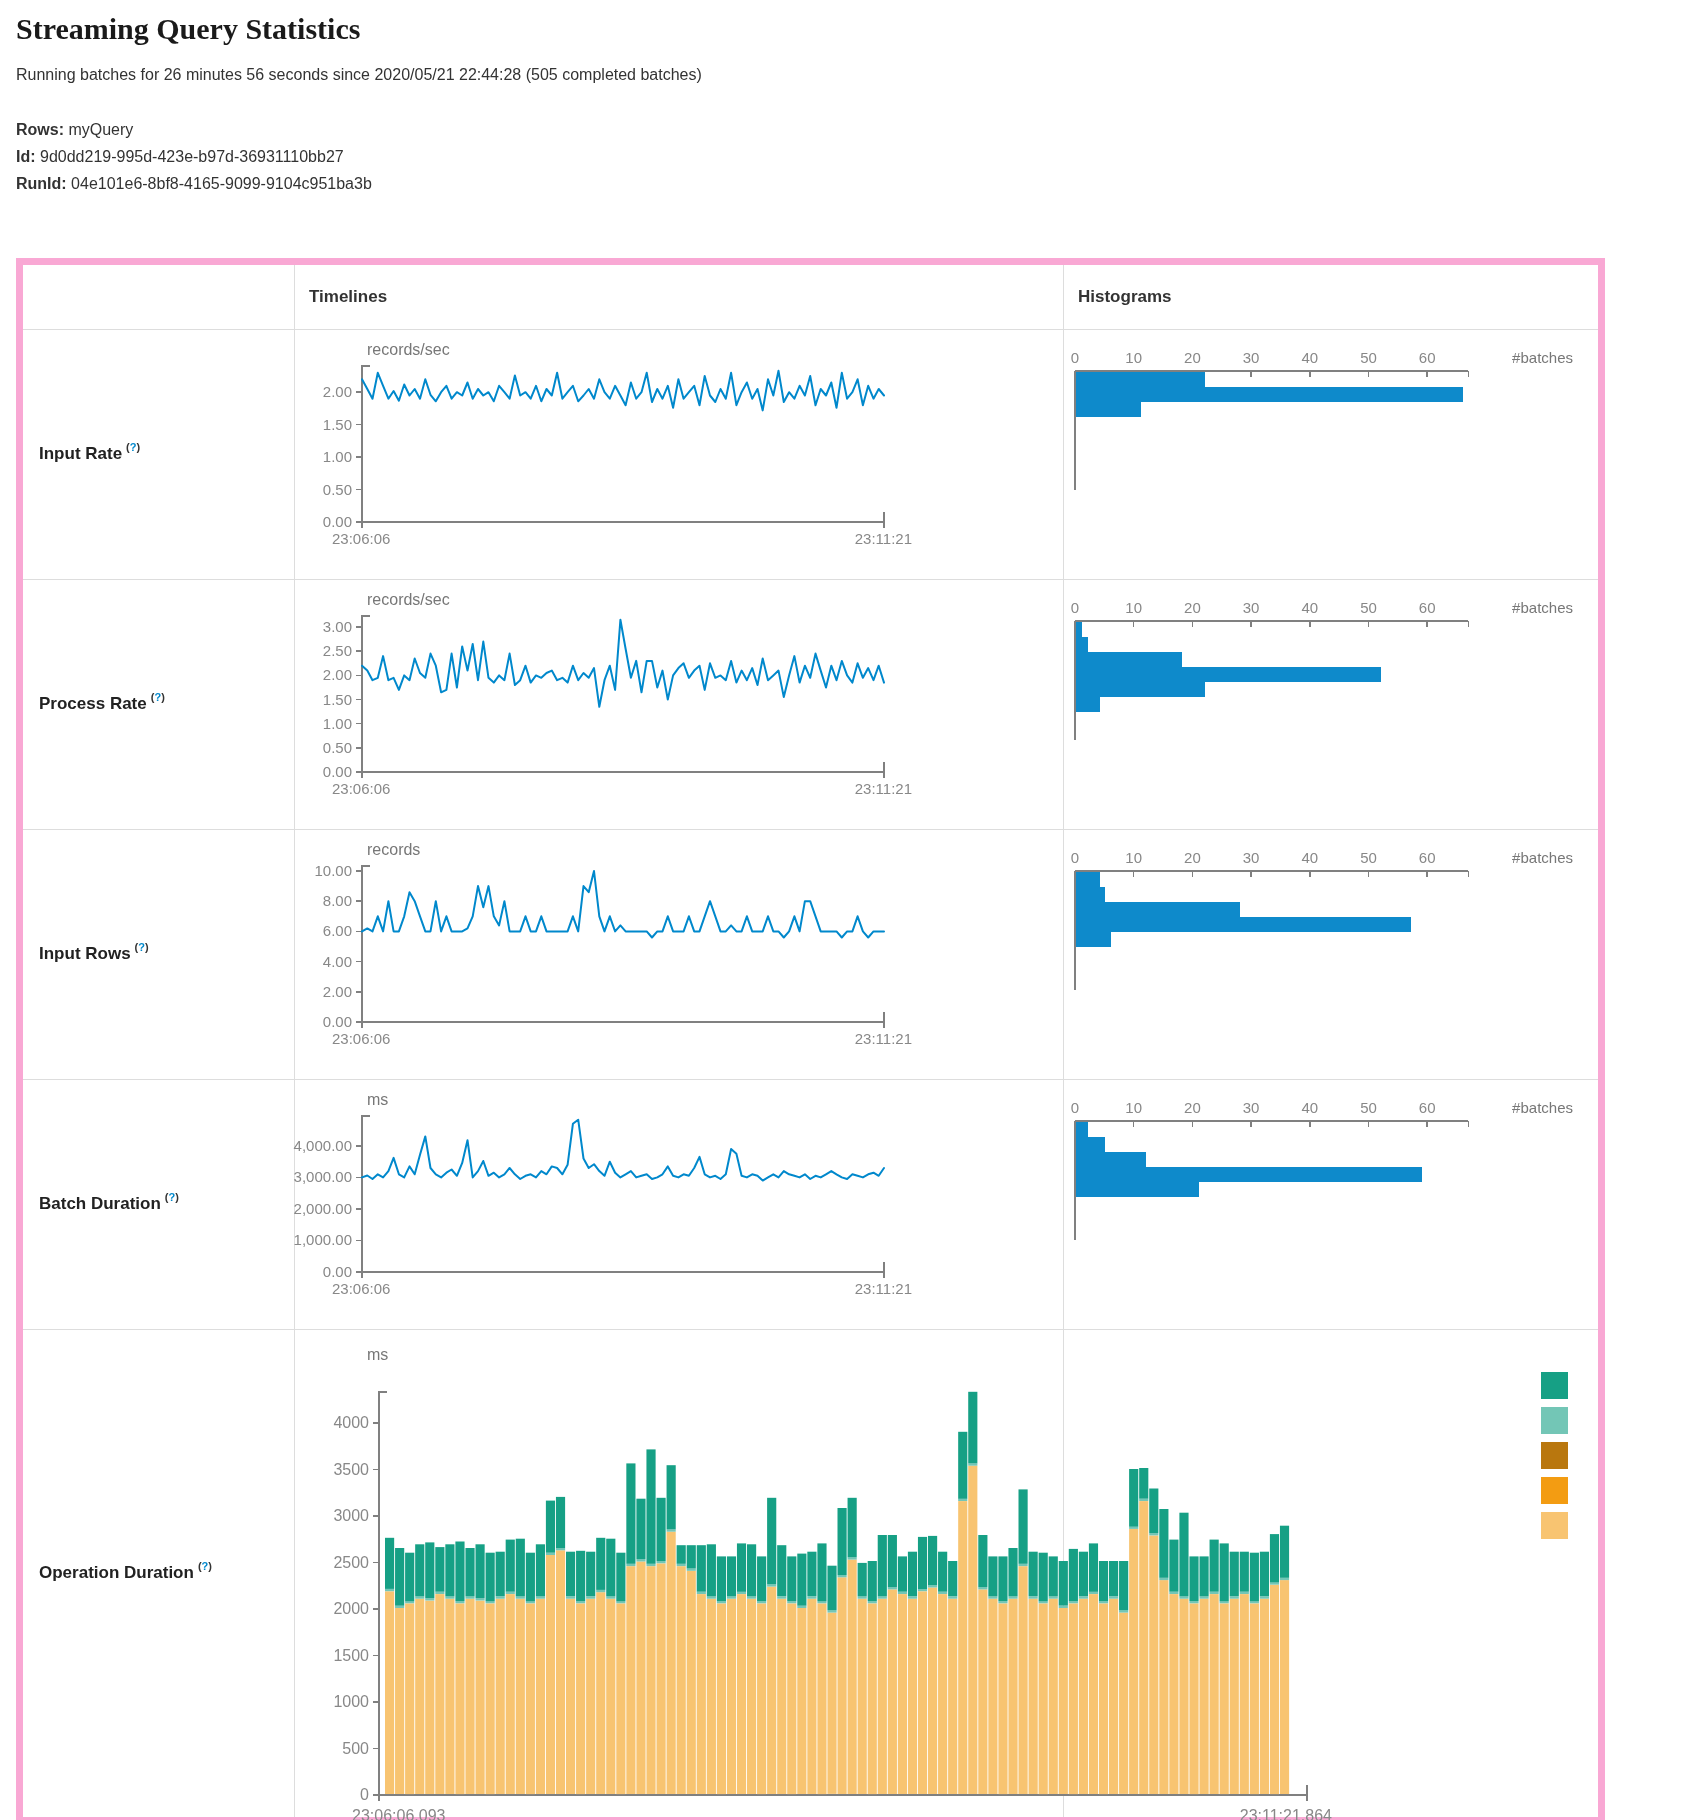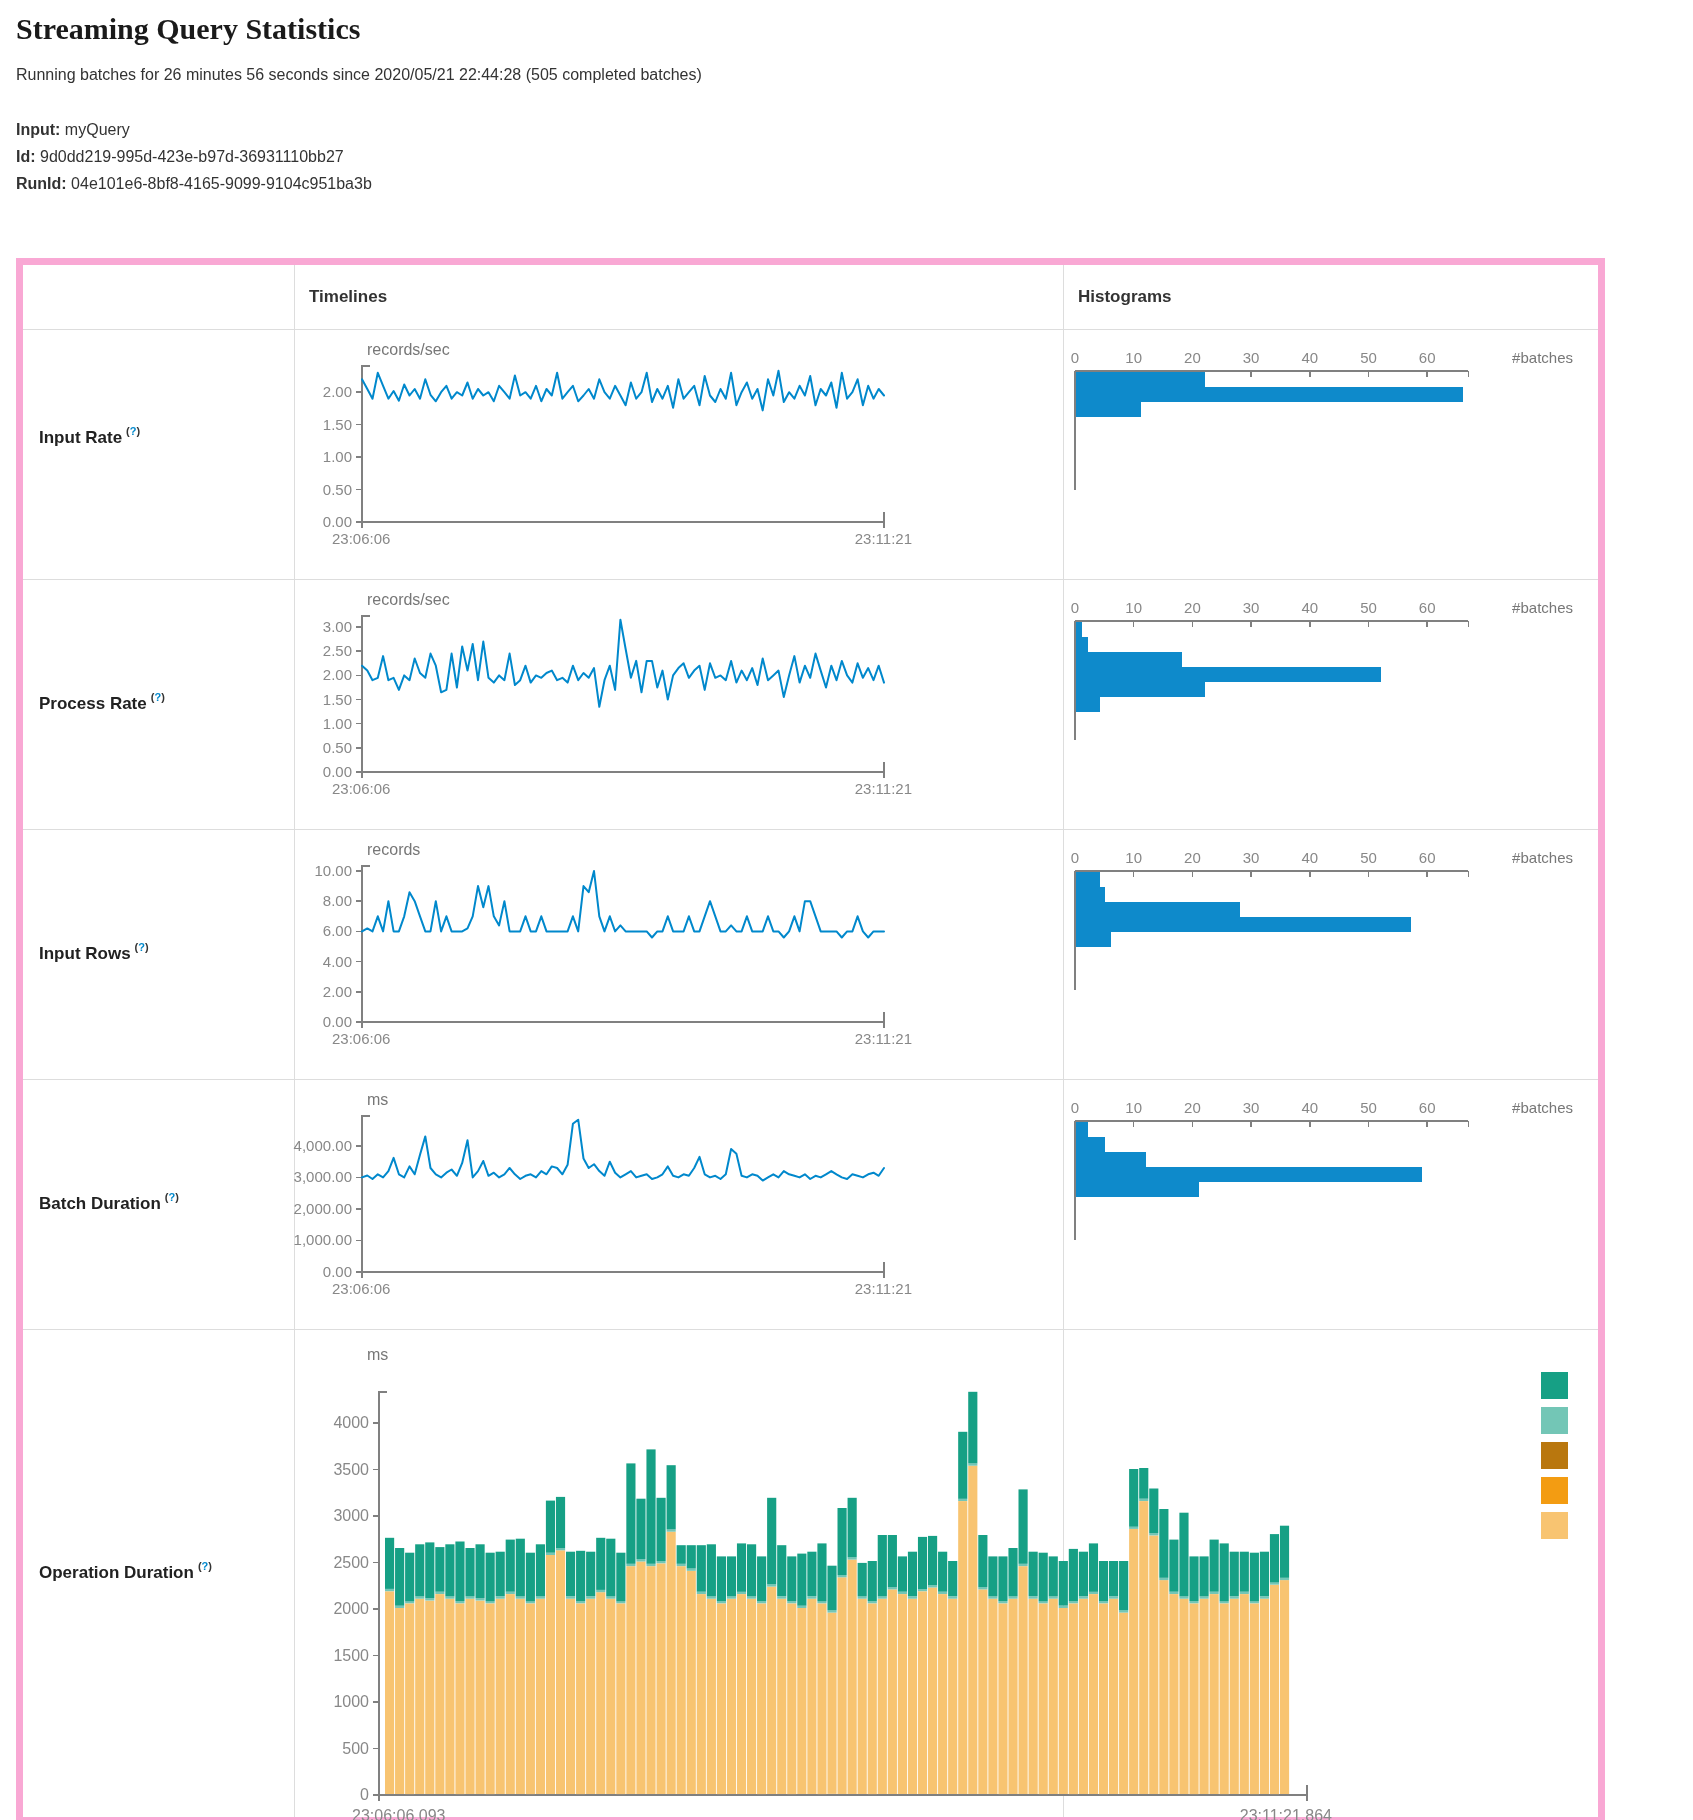--- a/index.html
+++ b/index.html
@@ -9,35 +9,35 @@
   .subtitle b{font-weight:400;}
   .meta{position:absolute;left:16px;top:116px;font-size:16px;color:#333;line-height:27px;}
   .meta b{font-weight:700;}
   .grid{position:absolute;left:16px;top:258px;width:1575px;height:1552px;border:7px solid #f9a8d4;box-sizing:content-box;}
   .vline{position:absolute;top:0;width:1px;height:100%;background:#ddd;}
   .hline{position:absolute;left:0;width:100%;height:1px;background:#ddd;}
   .headcell{position:absolute;top:0;height:64px;display:flex;align-items:center;font-weight:700;font-size:17px;color:#333;}
   .rowlab{position:absolute;left:0;width:271px;display:flex;align-items:center;padding-left:16px;box-sizing:border-box;font-weight:700;font-size:17px;color:#222;}
   .rowlab .help{font-size:11px;font-weight:700;color:#333;position:relative;top:-7px;margin-left:4px;}
   .rowlab .help .q{color:#0088cc;}
-  .r1{top:48px;height:250px}.r2{top:314px;height:250px}.r3{top:564px;height:250px}.r4{top:814px;height:250px}.r5{top:1064px;height:488px}
+  .r1{top:64px;height:250px}.r2{top:314px;height:250px}.r3{top:564px;height:250px}.r4{top:814px;height:250px}.r5{top:1064px;height:488px}
   svg.chart{position:absolute;overflow:visible;font-family:"Liberation Sans","DejaVu Sans",sans-serif;}
   svg.c-tl{left:271px;width:769px;height:250px;}
   svg.c-hist{left:1040px;width:535px;height:250px;}
   svg.c-st{left:271px;top:1064px;width:1304px;height:488px;}
 </style>
 </head>
 <body>
 
 <div class="page-title">Streaming Query Statistics</div>
 
 <div class="subtitle"><span>Running batches for </span><b>26 minutes 56 seconds</b><span> since </span><b>2020/05/21 22:44:28</b><span> (</span><b>505</b><span> completed batches)</span></div>
 
 <div class="meta">
-  <div><b>Input:</b><span> myQuery</span></div>
+  <div><b>Rows:</b><span> myQuery</span></div>
   <div><b>Id:</b><span> 9d0dd219-995d-423e-b97d-36931110bb27</span></div>
   <div><b>RunId:</b><span> 04e101e6-8bf8-4165-9099-9104c951ba3b</span></div>
 </div>
 
 <div class="grid">
   <div class="vline" style="left:271px"></div>
   <div class="vline" style="left:1040px"></div>
   <div class="hline" style="top:64px"></div>
   <div class="hline" style="top:314px"></div>
   <div class="hline" style="top:564px"></div>

